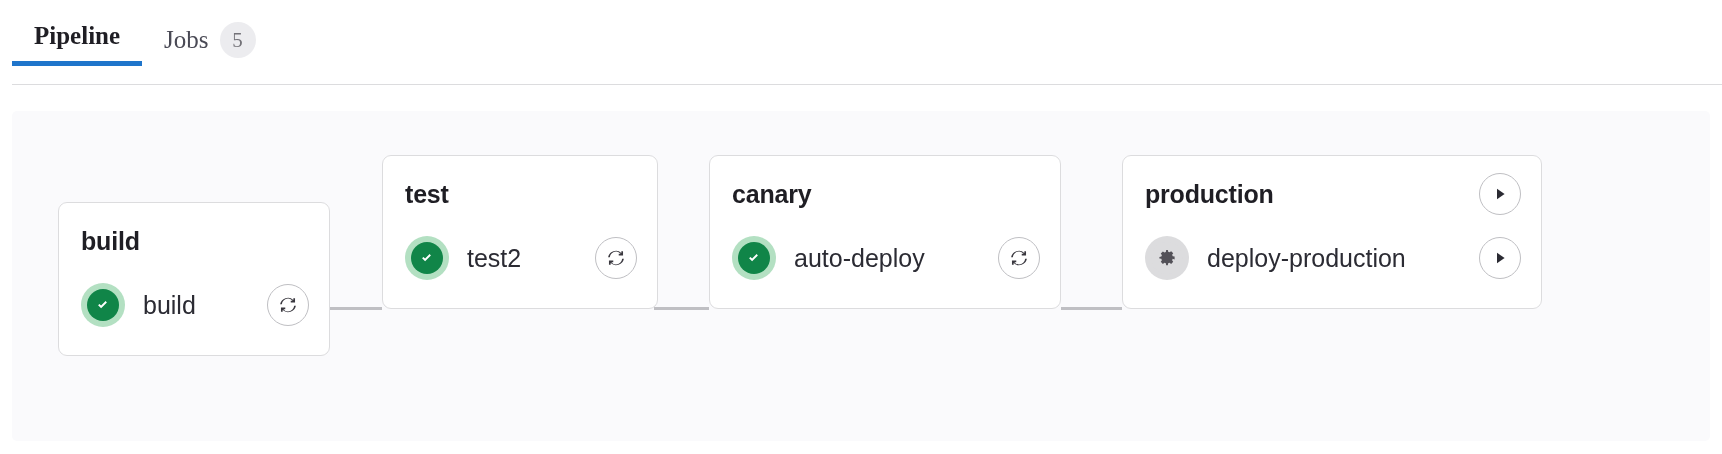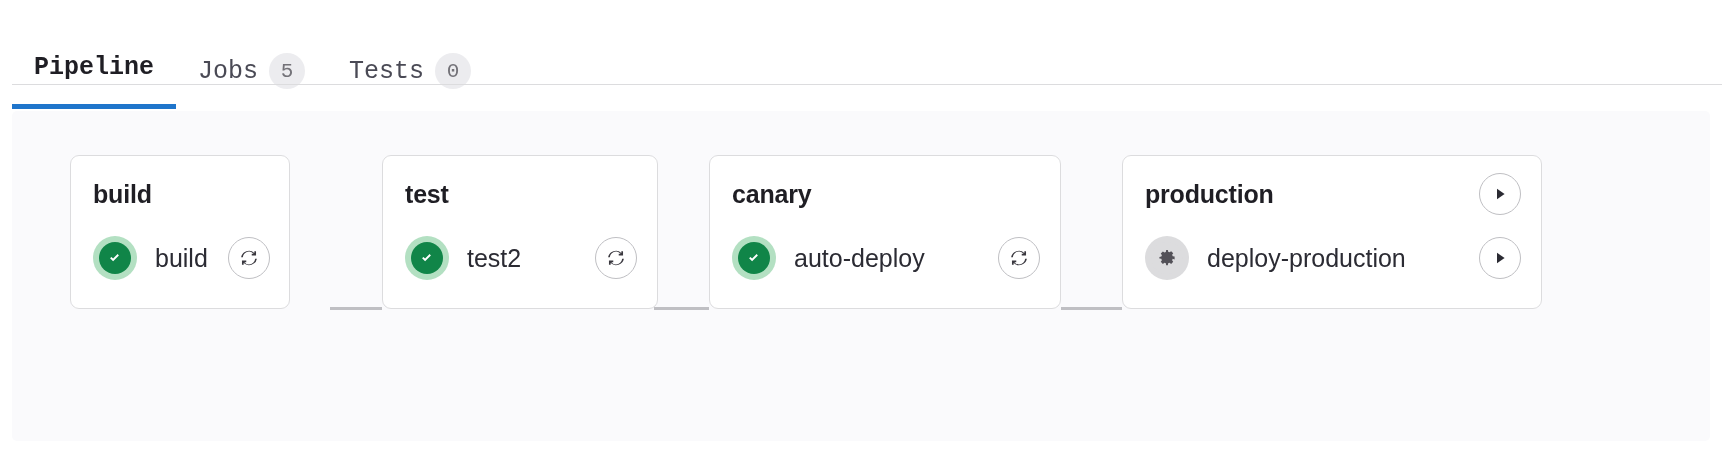--- a/index.html
+++ b/index.html
@@ -26,29 +26,28 @@
     position: absolute;
     left: 12px; right: 0; bottom: 5px;
     height: 1px;
     background: #dcdcde;
   }
   .tab {
     position: relative;
     display: flex;
     align-items: center;
     gap: 11px;
-    padding: 22px 22px 27px 22px;
+    padding: 22px 22px 16px 22px;
     font-size: 25px;
     color: #4a4a55;
     cursor: pointer;
     background: transparent;
     border: none;
-    font-family: Liberation Mono, monospace;
+    font-family: Liberation Serif, serif;
     white-space: nowrap;
-    margin-top: 31px;
   }
   .tab.active {
     color: #1f1e24;
     font-weight: bold;
   }
   .tab.active::after {
     content: "";
     position: absolute;
     left: 0; right: 0; bottom: 0;
     height: 5px;
@@ -183,30 +182,26 @@
 
 <div class="tabbar">
   <div id="tabs-host" style="display:flex;align-items:flex-start;">
       <button class="tab active">
         <span>Pipeline</span>
       </button>
       <button class="tab">
         <span>Jobs</span>
         <span class="tab-badge">5</span>
       </button>
-      <button class="tab">
-        <span>Tests</span>
-        <span class="tab-badge">0</span>
-      </button>
     </div>
 </div>
 
 <div class="canvas">
   <div class="graph" id="graph-host">
-      <div class="stage" style="left: 58px; width: 220px;">
+      <div class="stage" style="left: 46px; width: 272px; margin-top: 47px;">
         <div class="stage-header">
           <div class="stage-title">build</div>
         </div>
         <div class="stage-jobs">
           <div class="job-row">
             <span class="status success">
               <span class="core">
                 <svg width="20" height="20" viewBox="0 0 20 20" aria-hidden="true">
                   <path d="M8.1 13.2 5.1 10.2l1.3-1.3 1.7 1.7 4.5-4.5 1.3 1.3z" fill="#ffffff"></path>
                 </svg>

